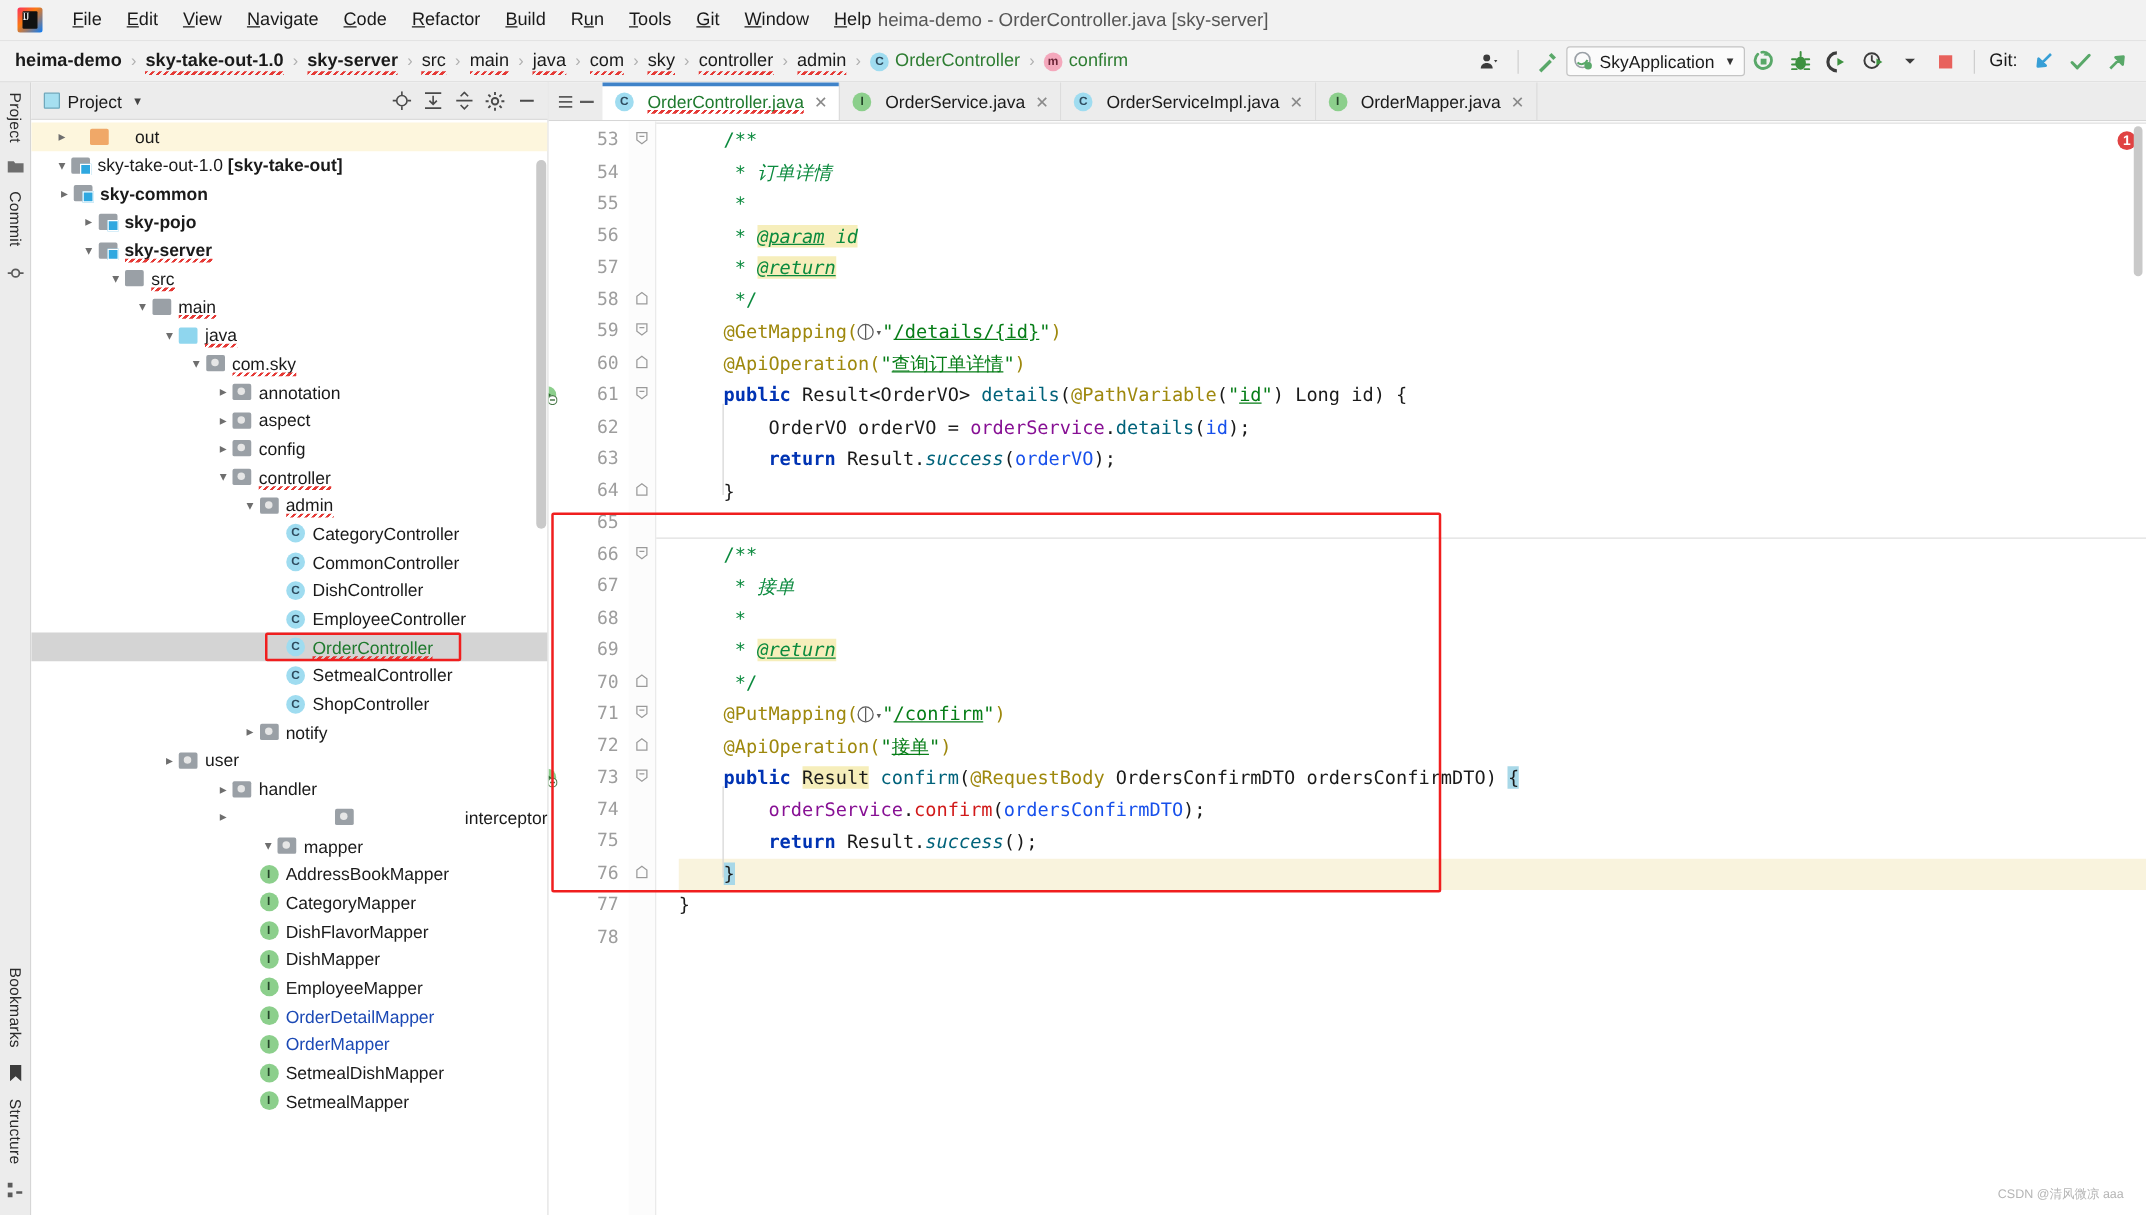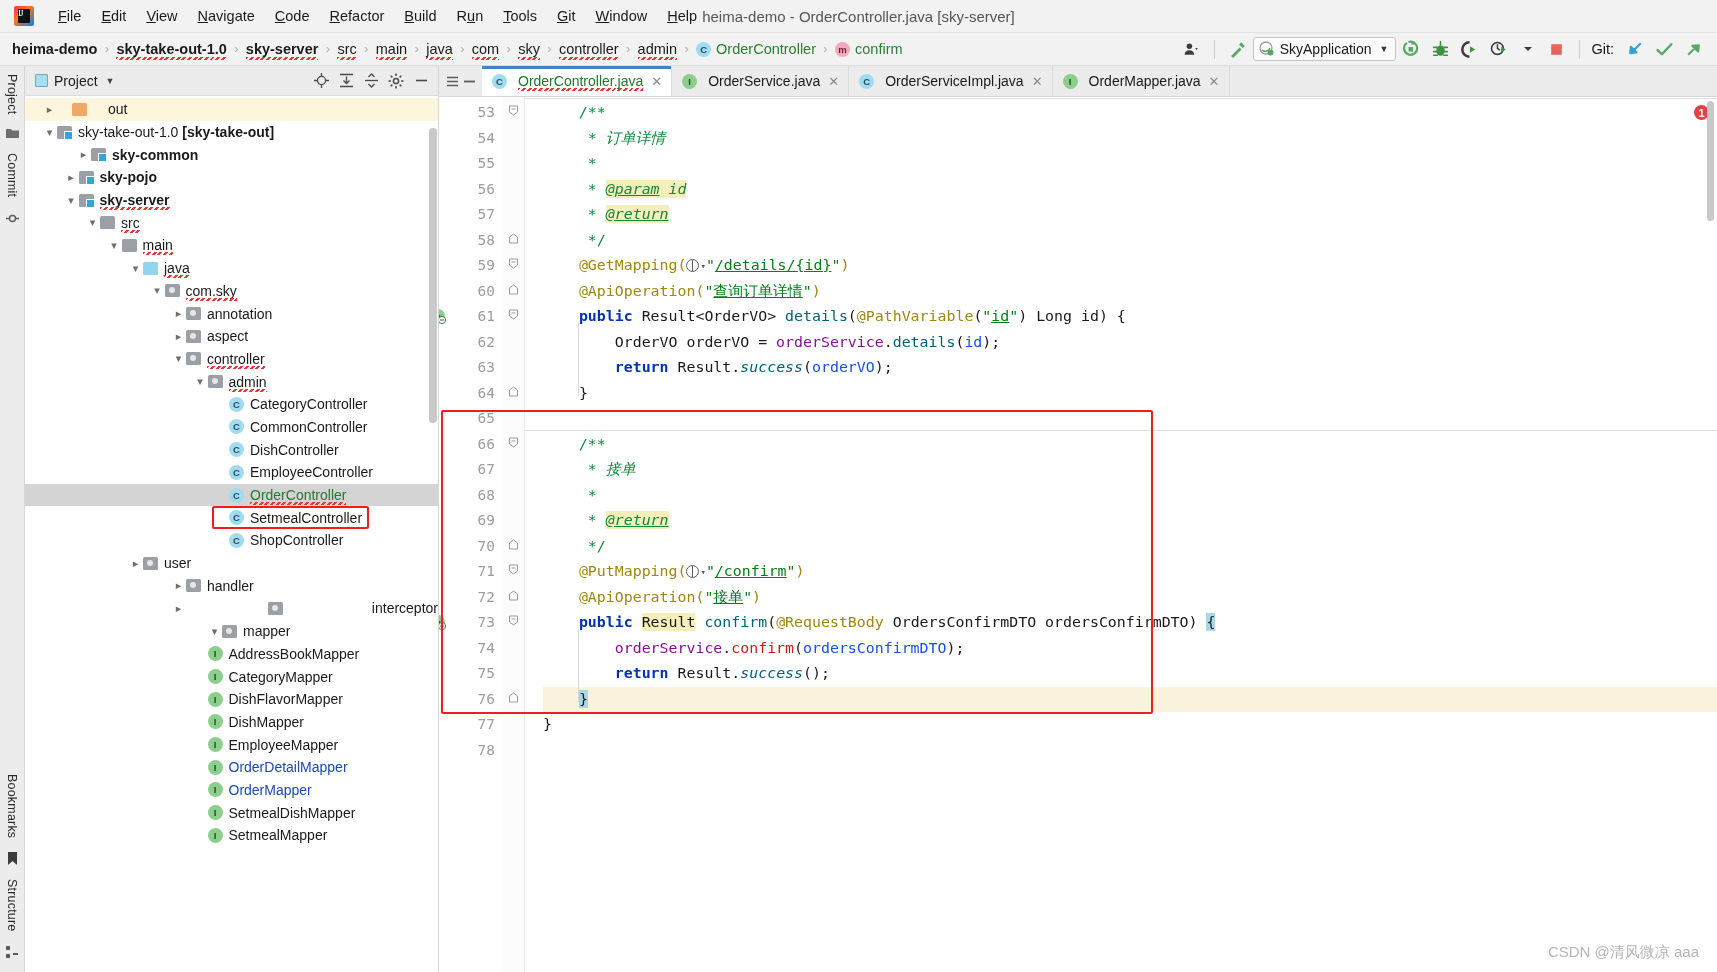--- a/index.html
+++ b/index.html
@@ -239,21 +239,21 @@
   .line-sep { position:absolute; height:1px; background:#e0e0e0; }
   .err-badge {
     position:absolute; right:8px; top:8px; width:15px;height:15px;border-radius:50%;
     background:#e04343; color:#fff; font-size:11px; font-weight:bold;
     display:flex;align-items:center;justify-content:center;
   }
   .editor-scroll-v {
     position:absolute; right:3px; width:7px; background:#c9c9c9; border-radius:4px;
   }
   .watermark {
-    position:absolute; right:18px; bottom:10px; font-size:15px; color:#b5b5b5;
+    position:absolute; right:18px; bottom:10px; font-size:10px; color:#b5b5b5;
     white-space:nowrap;
   }
   svg { display:block; }
 </style>
 </head>
 <body>
 
 <div id="app">
 
   <div class="menubar">
@@ -464,21 +464,21 @@
           <div class="row sel-out" style="padding-left: 17px; gap: 15px;">
             <span class="arrow right"></span>
             <span class="fldr orange"></span>
             <span class="tlabel">out</span>
           </div>
           <div class="row" style="padding-left: 17px;">
             <span class="arrow down"></span>
             <span class="fldr mod"></span>
             <span class="tlabel"><span class="sqg">sky-take-out-1.0 </span><span style="font-weight: bold;">[sky-take-out]</span></span>
           </div>
-          <div class="row" style="padding-left: 51px;">
+          <div class="row" style="padding-left: 19px;">
             <span class="arrow right"></span>
             <span class="fldr mod"></span>
             <span class="tlabel bold">sky-common</span>
           </div>
           <div class="row" style="padding-left: 38.5px;">
             <span class="arrow right"></span>
             <span class="fldr mod"></span>
             <span class="tlabel bold">sky-pojo</span>
           </div>
           <div class="row" style="padding-left: 38.5px;">
@@ -510,20 +510,25 @@
             <span class="arrow right"></span>
             <span class="fldr pkg"></span>
             <span class="tlabel">annotation</span>
           </div>
           <div class="row" style="padding-left: 146px;">
             <span class="arrow right"></span>
             <span class="fldr pkg"></span>
             <span class="tlabel">aspect</span>
           </div>
           <div class="row" style="padding-left: 146px;">
+            <span class="arrow right"></span>
+            <span class="fldr pkg"></span>
+            <span class="tlabel">config</span>
+          </div>
+          <div class="row" style="padding-left: 146px;">
             <span class="arrow down"></span>
             <span class="fldr pkg"></span>
             <span class="tlabel sqg">controller</span>
           </div>
           <div class="row" style="padding-left: 167.5px;">
             <span class="arrow down"></span>
             <span class="fldr pkg"></span>
             <span class="tlabel sqg">admin</span>
           </div>
           <div class="row" style="padding-left: 189px;">
@@ -554,20 +559,25 @@
           <div class="redbox-tree" style="left: 187px; top: 409.6px; width: 157px; height: 23px;"></div>
           <div class="row" style="padding-left: 189px;">
             <span class="arrow "></span>
             <span class="jicon c">C</span>
             <span class="tlabel">SetmealController</span>
           </div>
           <div class="row" style="padding-left: 189px;">
             <span class="arrow "></span>
             <span class="jicon c">C</span>
             <span class="tlabel">ShopController</span>
+          </div>
+          <div class="row" style="padding-left: 167.5px;">
+            <span class="arrow right"></span>
+            <span class="fldr pkg"></span>
+            <span class="tlabel">notify</span>
           </div>
           <div class="row" style="padding-left: 103px;">
             <span class="arrow right"></span>
             <span class="fldr pkg"></span>
             <span class="tlabel">user</span>
           </div>
           <div class="row" style="padding-left: 146px;">
             <span class="arrow right"></span>
             <span class="fldr pkg"></span>
             <span class="tlabel">handler</span>

